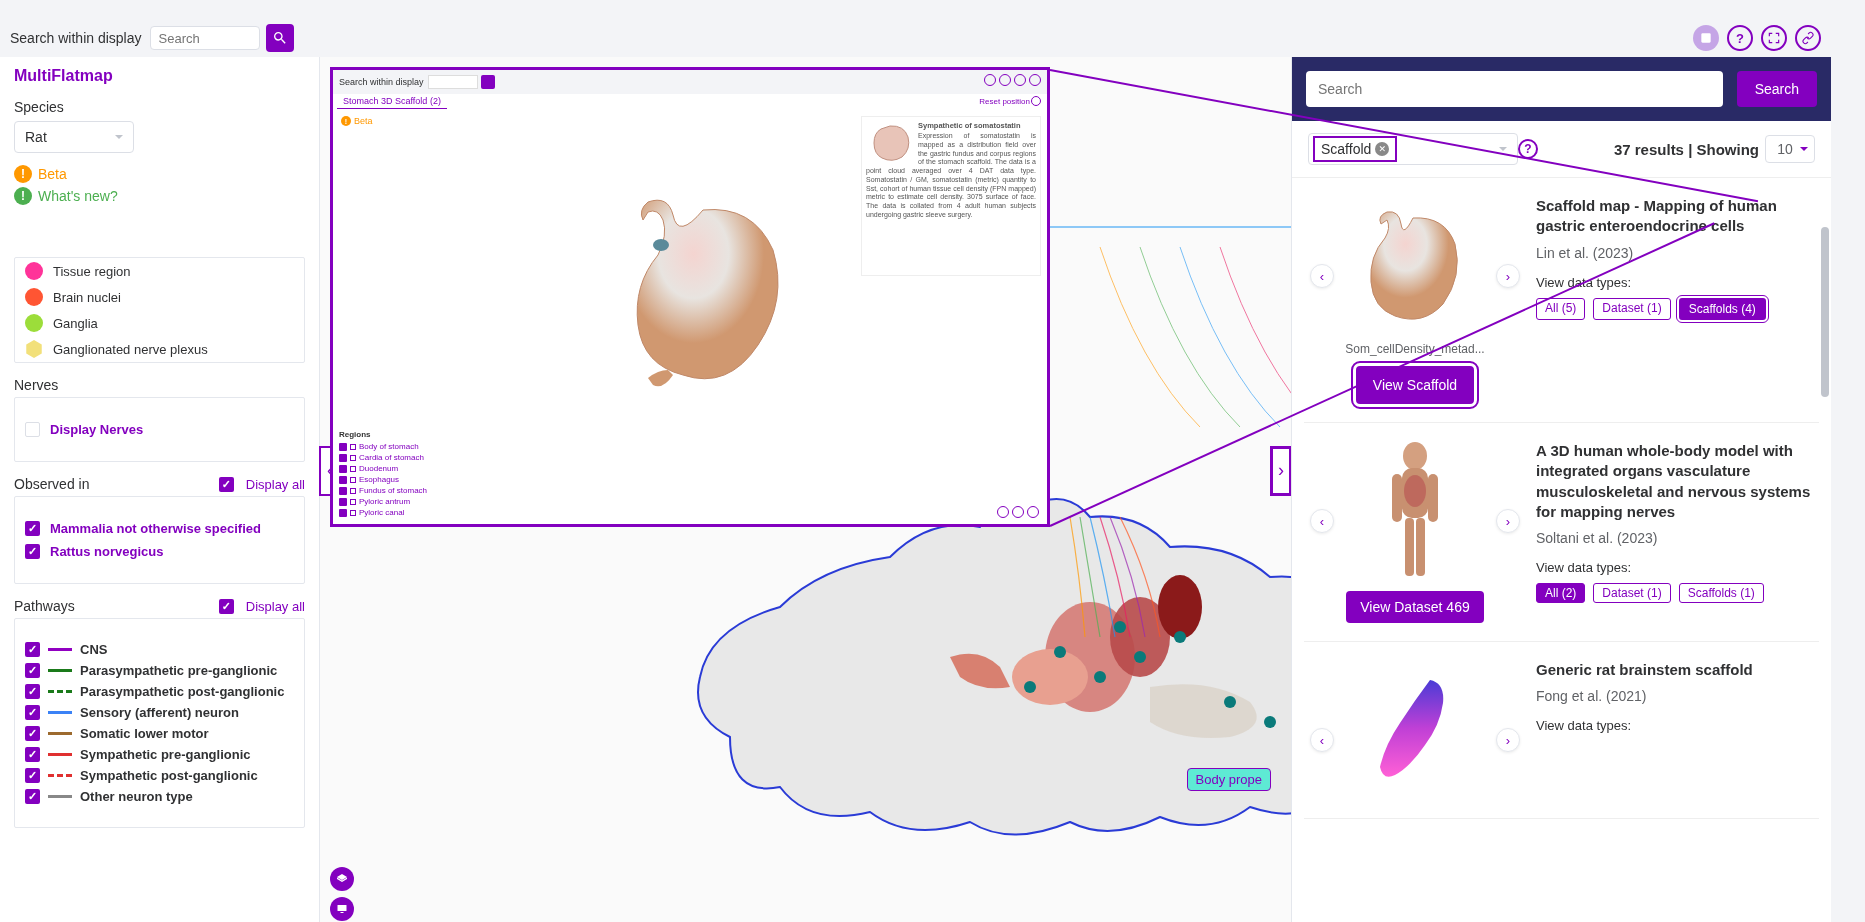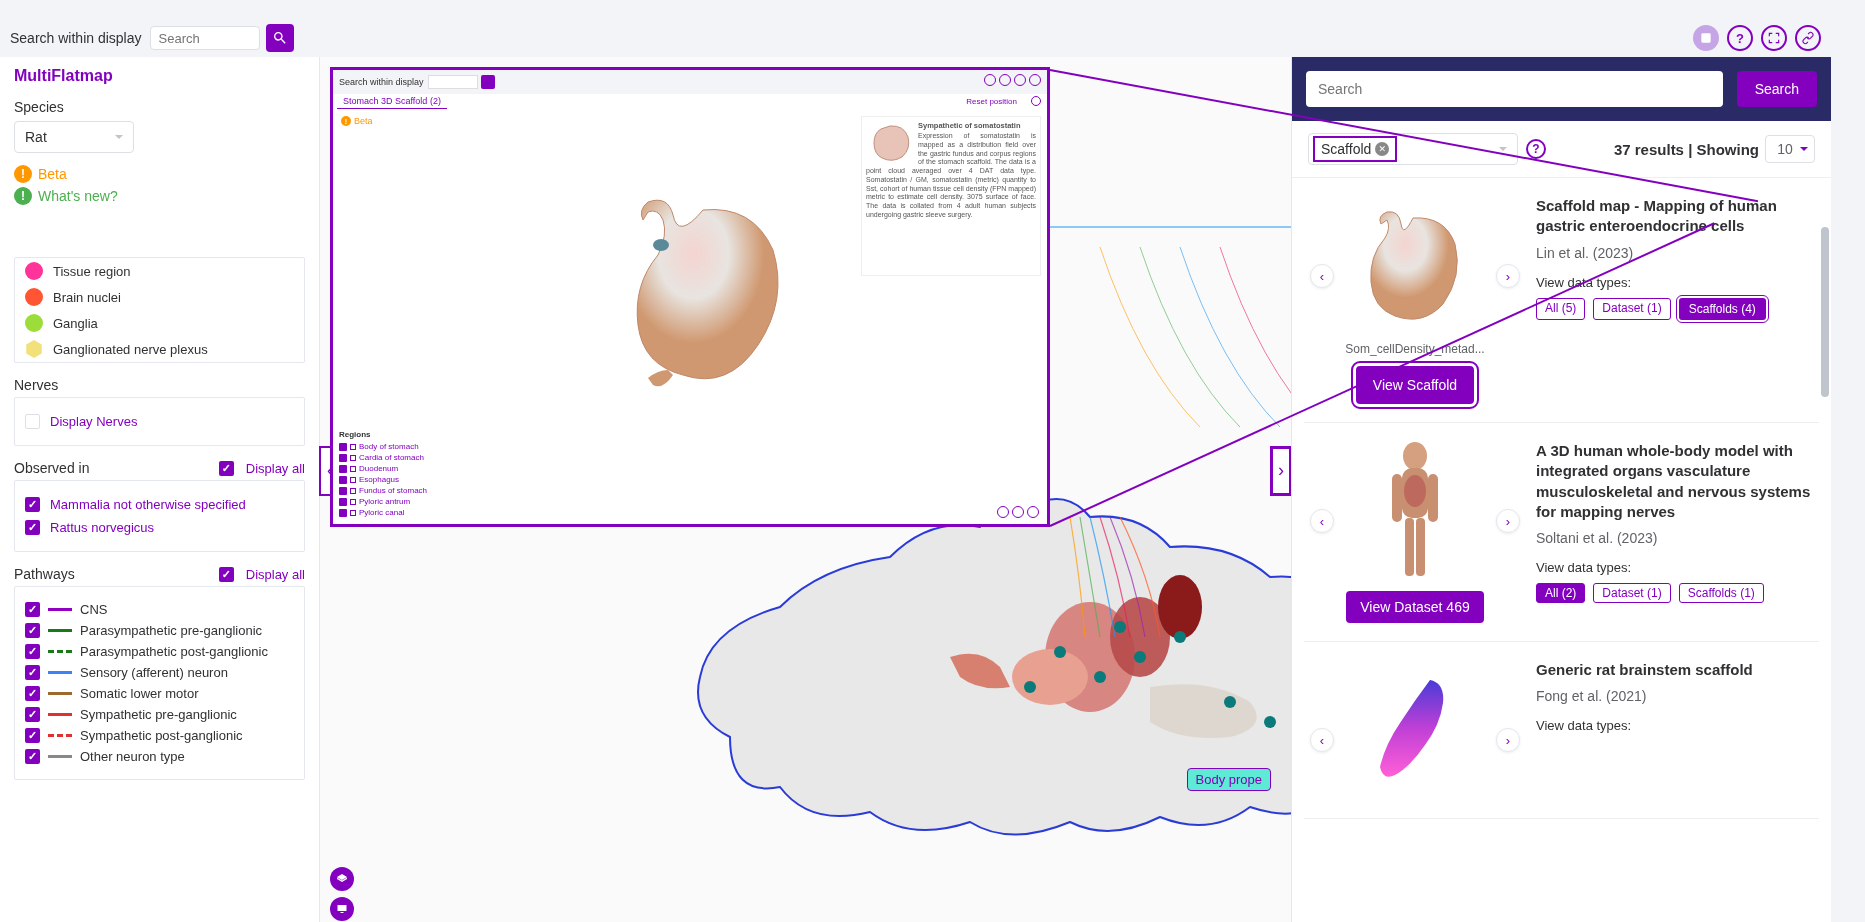--- a/index.html
+++ b/index.html
@@ -30,21 +30,21 @@
 .legend-box { border: 1px solid #e4e7ed; border-radius: 2px; margin: 50px 14px 8px; padding: 0 10px; }
 .legend-item { display: flex; align-items: center; gap: 10px; padding: 4px 0; font-size: 13px; }
 .swatch { width: 18px; height: 18px; border-radius: 50%; }
 .swatch.hex { clip-path: polygon(50% 0%, 93% 25%, 93% 75%, 50% 100%, 7% 75%, 7% 25%); border-radius: 0; }
 .section-header { display: flex; align-items: center; justify-content: space-between; padding: 6px 14px 2px; font-size: 14px; color: #303133; }
 .display-all { display: flex; align-items: center; gap: 12px; color: #8300bf; font-size: 13px; }
 .chk { width: 15px; height: 15px; background: #8300bf; border-radius: 2px; display: inline-flex; align-items: center; justify-content: center; }
 .chk.empty { background: #fff; border: 1px solid #dcdfe6; }
 .chk::after { content: '✓'; color: #fff; font-size: 11px; font-weight: bold; }
 .chk.empty::after { content: ''; }
-.boxed { border: 1px solid #e4e7ed; border-radius: 2px; margin: 2px 14px 8px; padding: 12px 10px; }
+.boxed { border: 1px solid #e4e7ed; border-radius: 2px; margin: 2px 14px 8px; padding: 20px 10px; font-weight: bold; }
 .boxed .legend-item { color: #8300bf; }
 .path-item { display: flex; align-items: center; gap: 8px; padding: 3px 0; font-size: 13px; }
 .path-line { width: 24px; height: 0; border-top: 3px solid; }
 .path-line.dashed { border-top-style: dashed; }
 .canvas { flex: 1; position: relative; background: #fafafa; }
 .collapse-handle { position: absolute; top: 44%; width: 22px; height: 50px; border: 2px solid #8300bf; background: #fff; display: flex; align-items: center; justify-content: center; cursor: pointer; font-size: 18px; color: #8300bf; }
 .collapse-handle.left { left: -1px; }
 .collapse-handle.right { right: -1px; border: 3px solid #8300bf; }
 .rat-body { position: absolute; left: 350px; top: 420px; width: 780px; height: 380px; }
 .overlay-popup { position: absolute; left: 10px; top: 10px; width: 720px; height: 460px; border: 3px solid #8300bf; background: #fff; }
@@ -54,21 +54,21 @@
 .overlay-beta { position: absolute; left: 8px; top: 46px; font-size: 9px; color: #ff9800; display: flex; align-items: center; gap: 3px; }
 .overlay-stomach { position: absolute; left: 280px; top: 120px; }
 .overlay-info { position: absolute; right: 6px; top: 46px; width: 180px; height: 160px; border: 1px solid #eee; background: #fff; padding: 4px; font-size: 7px; color: #555; overflow: hidden; }
 .overlay-info-thumb { width: 48px; height: 40px; float: left; margin: 0 4px 2px 0; }
 .overlay-regions { position: absolute; left: 6px; bottom: 6px; width: 110px; font-size: 8px; color: #8300bf; }
 .overlay-regions .hdr { color: #333; font-weight: 600; margin-bottom: 2px; }
 .overlay-regions .r { display: flex; align-items: center; gap: 3px; padding: 1px 0; }
 .overlay-regions .mini-chk { width: 8px; height: 8px; background: #8300bf; border-radius: 1px; }
 .overlay-right-icons { position: absolute; top: 4px; right: 6px; display: flex; gap: 3px; }
 .overlay-right-icons .mini { width: 12px; height: 12px; border: 1px solid #8300bf; border-radius: 50%; }
-.overlay-right-label { position: absolute; top: 26px; right: 6px; font-size: 8px; color: #8300bf; display: flex; align-items: center; gap: 14px; text-align: right; }
+.overlay-right-label { position: absolute; top: 26px; right: 6px; font-size: 8px; color: #8300bf; display: flex; align-items: center; gap: 1px; text-align: right; }
 .label-bodyproper { position: absolute; right: 20px; bottom: 150px; background: #5eead4; border: 1px solid #8300bf; border-radius: 4px; padding: 3px 8px; color: #8300bf; font-size: 13px; }
 .side-panel { width: 540px; background: #fff; border-left: 1px solid #e4e7ed; display: flex; flex-direction: column; position: relative; }
 .side-header { background: #292a66; padding: 14px; display: flex; align-items: center; gap: 14px; }
 .side-header input { flex: 1; height: 36px; border: none; border-radius: 4px; padding: 0 12px; font-size: 14px; }
 .btn-primary { background: #8300bf; color: #fff; border: none; border-radius: 4px; height: 36px; padding: 0 18px; font-size: 14px; cursor: pointer; }
 .filter-row { display: flex; align-items: center; justify-content: space-between; padding: 12px 16px; border-bottom: 1px solid #eee; }
 .tag-filter { border: 2px solid #8300bf; padding: 3px 6px; font-size: 14px; display: flex; align-items: center; gap: 4px; }
 .tag-filter .x { width: 14px; height: 14px; border-radius: 50%; background: #888; color: #fff; font-size: 9px; display: flex; align-items: center; justify-content: center; }
 .filter-dd { width: 210px; height: 32px; border: 1px solid #dcdfe6; border-radius: 4px; display: flex; align-items: center; padding-left: 4px; position: relative; }
 .filter-dd::after { content: ''; position: absolute; right: 10px; top: 13px; border: 4px solid transparent; border-top-color: #c0c4cc; }
@@ -410,21 +410,21 @@
           </div>
       </div>
     </div>
 
     <div class="side-panel">
       <div class="side-header">
         <input placeholder="Search" style="">
         <button class="btn-primary">Search</button>
       </div>
       <div class="filter-row">
-        <div style="display:flex;align-items:center;gap:8px;">
+        <div style="display:flex;align-items:center;">
           <div class="filter-dd">
             <span class="tag-filter">
                 <span>Scaffold</span>
                 <span class="x">✕</span>
               </span>
           </div>
           <div class="help-circ">?</div>
         </div>
         <div style="display:flex;align-items:center;">
           <span class="results-text">37 results | Showing</span>

